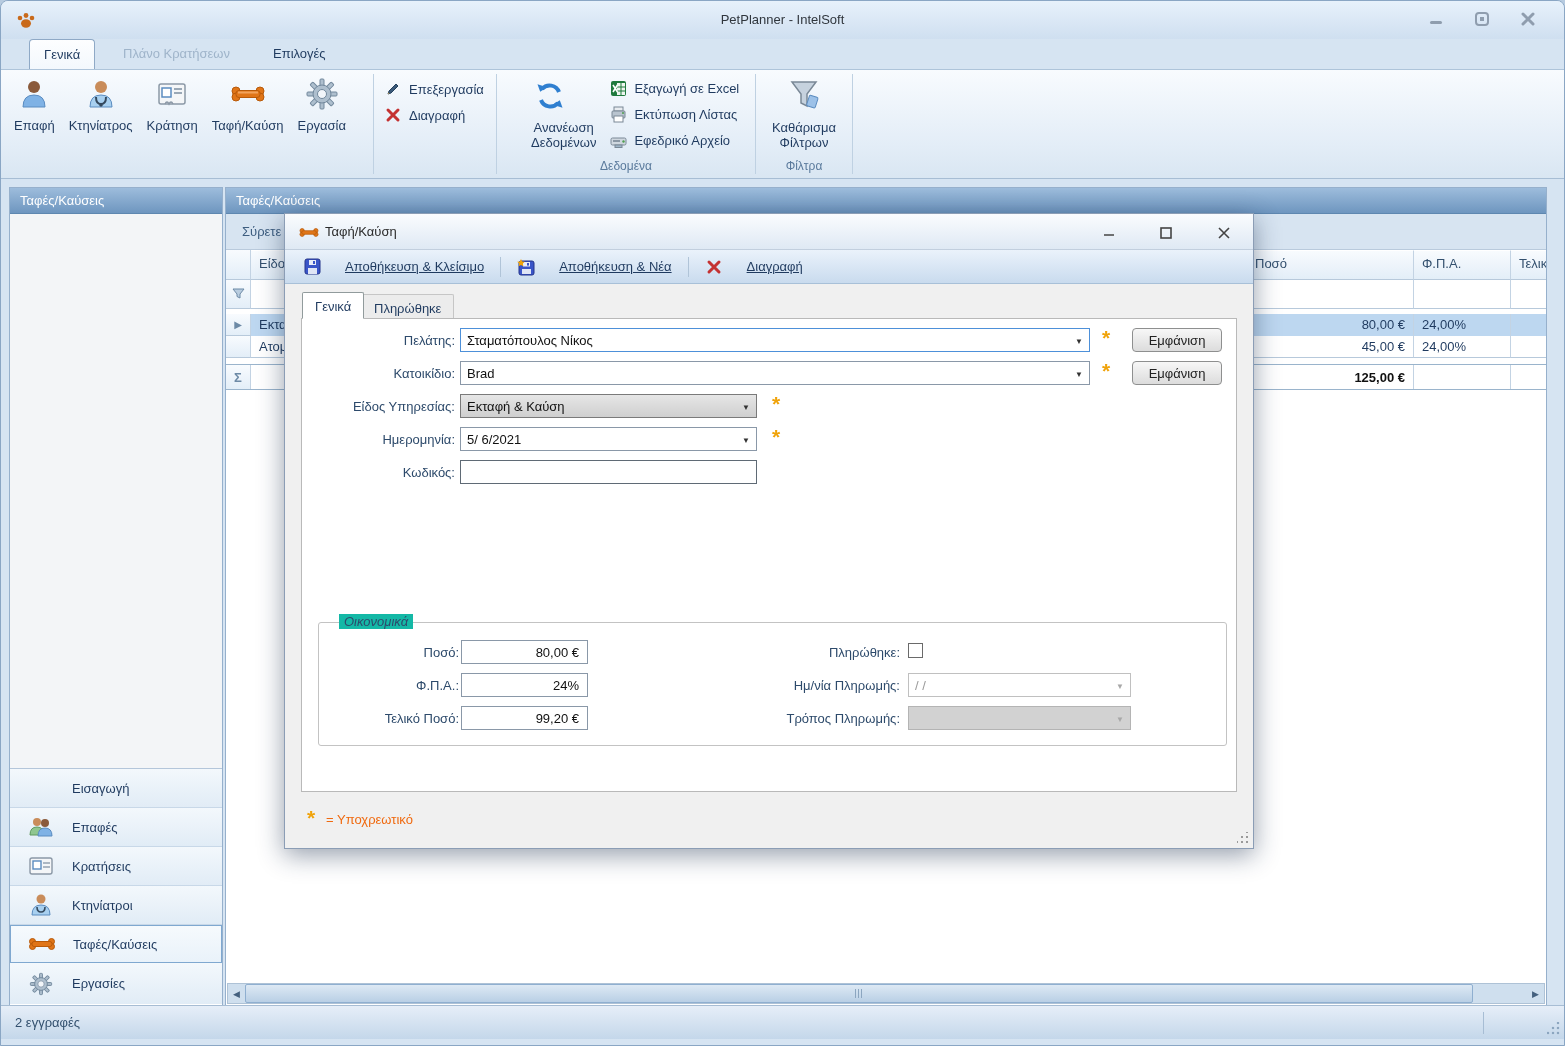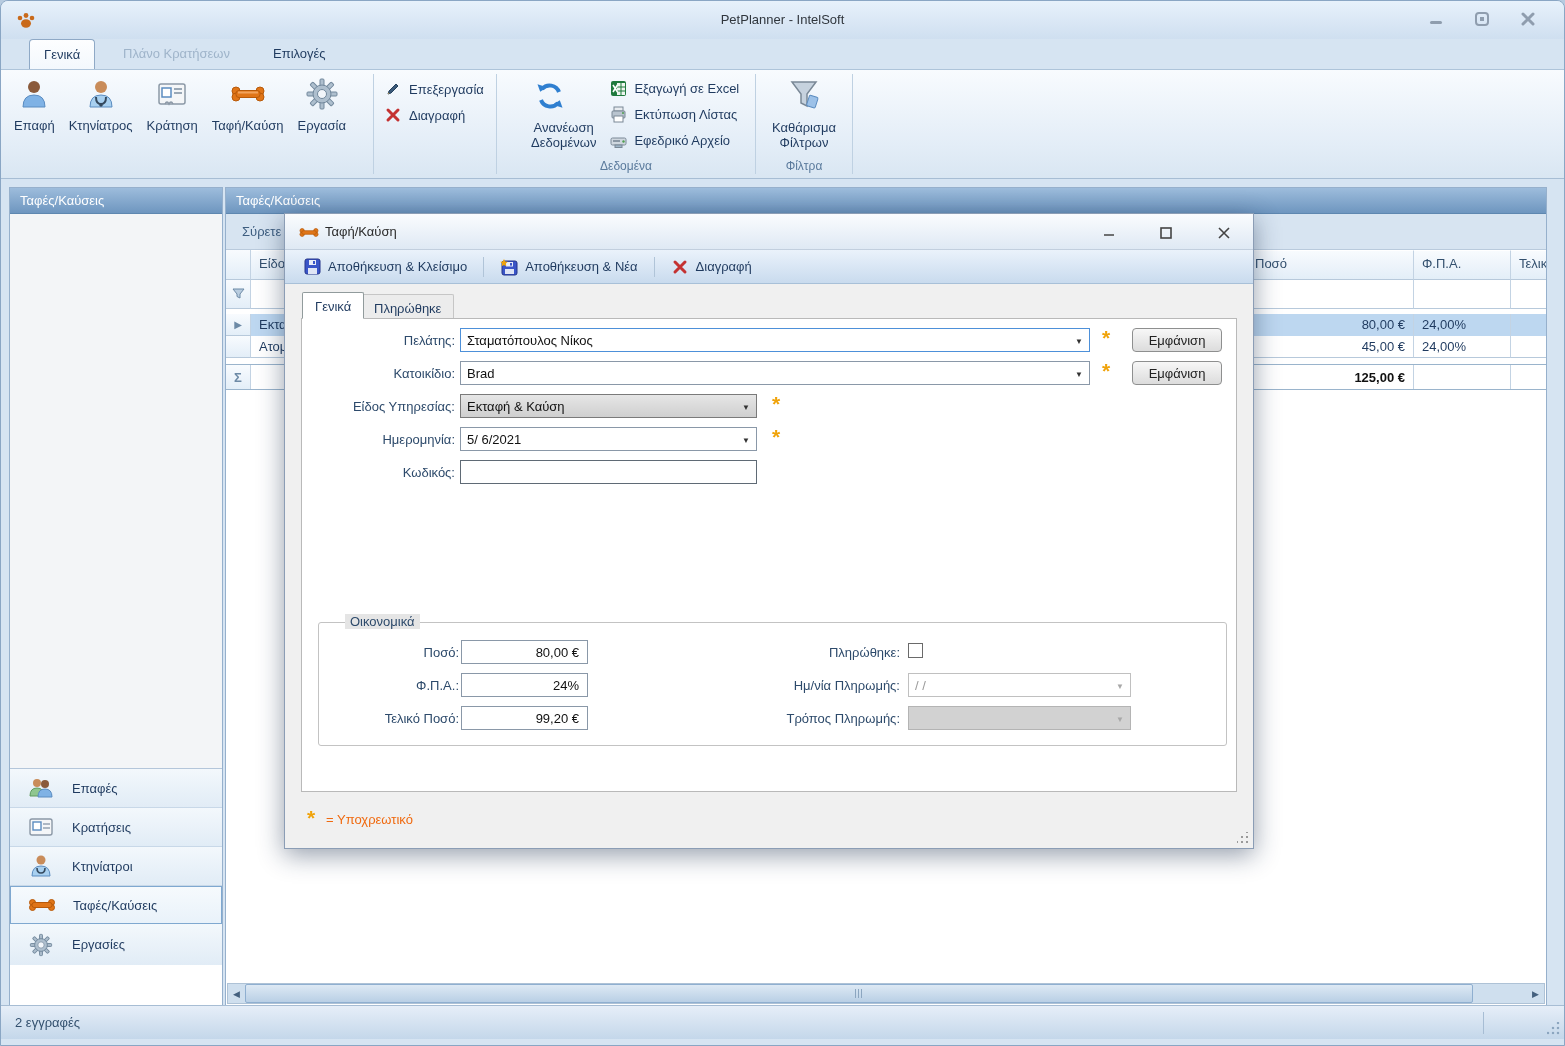--- a/index.html
+++ b/index.html
@@ -95,21 +95,21 @@
   .dialog { position:absolute; left:283px; top:212px; width:970px; height:636px;
     background:#f0f0f0; border:1px solid #8b9db5; box-shadow:0 6px 24px rgba(20,40,70,.45); z-index:20; }
   .dlg-titlebar { position:absolute; left:0; top:0; right:0; height:36px;
     background:linear-gradient(#fafcfe,#dfe9f4); border-bottom:1px solid #c2cfde; }
   .dlg-title { position:absolute; left:40px; top:10px; color:#2b2b2b; }
   .dlg-btn { position:absolute; top:8px; width:28px; height:22px; display:flex; align-items:center;
     justify-content:center; }
   .dlg-toolbar { position:absolute; left:0; top:36px; right:0; height:34px;
     background:linear-gradient(#eaf2fb,#c9dbee); border-bottom:1px solid #a8c0d8;
     display:flex; align-items:center; padding-left:10px; gap:6px; }
-  .tbbtn { display:flex; align-items:center; gap:7px; padding:4px 8px; color:#1f3a5f; white-space:nowrap; }
+  .tbbtn { display:flex; align-items:center; gap:24px; padding:4px 8px; color:#1f3a5f; white-space:nowrap;text-decoration:underline; }
   .tbsep { width:1px; height:20px; background:#b0c4d8; margin:0 2px; }
 
   .dtab { position:absolute; height:27px; padding:6px 12px 0 12px; color:#1f3a5f; }
   .dtab.active { background:#fff; border:1px solid #919b9c; border-bottom:1px solid #fff; z-index:5;
     border-radius:2px 2px 0 0; }
   .dtab.inactive { border:1px solid #c6c6c6; border-bottom:none; background:#ececec;
     border-radius:2px 2px 0 0; height:25px; top:2px; }
   .tabpage { position:absolute; left:16px; right:16px; top:104px; height:474px; background:#fff;
     border:1px solid #b9b9b9; }
 
@@ -122,21 +122,21 @@
   .combo.disabled { color:#9a9a9a; border:1px solid #c0c0c0; }
   .combo.disabled .arrow { color:#a8a8a8; }
   .combo.disabledgray { background:#d2d2d2; border:1px solid #b4b4b4; }
   .textbox { position:absolute; height:24px; background:#fff; border:1px solid #5f6a75; padding:4px 6px 0 6px; }
   .moneybox { position:absolute; height:24px; background:#fff; border:1px solid #8a98a8;
     padding:4px 8px 0 6px; text-align:right; color:#111; }
   .star { position:absolute; color:#f0a30a; font-size:21px; font-weight:bold; }
   .showbtn { position:absolute; width:90px; height:24px; background:linear-gradient(#f7f7f7,#dcdcdc);
     border:1px solid #8e8f8f; border-radius:4px; text-align:center; padding-top:4px; color:#222; }
   .fieldset { position:absolute; border:1px solid #c3c3c3; border-radius:3px; }
-  .fieldset .legend { position:absolute; top:-9px; left:26px; background:#e5e5e5; padding:0 5px; color:#2d4a6b; }
+  .fieldset .legend { position:absolute; top:-9px; left:20px; background:#14b8a6; padding:0 5px; color:#2d4a6b;font-style:italic; }
   .checkbox { position:absolute; width:15px; height:15px; background:#fff; border:1px solid #6a6a6a; }
   .dlg-footer-note { position:absolute; color:#f06a10; }
   .dlg-grip { position:absolute; right:4px; bottom:4px; width:12px; height:12px;
     background:
       radial-gradient(circle at 10px 10px,#9a9a9a 1.3px,transparent 1.5px),
       radial-gradient(circle at 10px 5px,#9a9a9a 1.3px,transparent 1.5px),
       radial-gradient(circle at 5px 10px,#9a9a9a 1.3px,transparent 1.5px),
       radial-gradient(circle at 10px 0px,#9a9a9a 1.3px,transparent 1.5px),
       radial-gradient(circle at 0px 10px,#9a9a9a 1.3px,transparent 1.5px),
       radial-gradient(circle at 5px 5px,#9a9a9a 1.3px,transparent 1.5px); }
@@ -362,20 +362,24 @@
     </div>
 
     <div class="rdivider"></div>
   </div>
 
   <div class="panel" style="left:8px;top:186px;width:214px;height:820px;">
     <div class="panelheader">Ταφές/Καύσεις</div>
     <div class="side-body"></div>
     <div class="navlist">
       <div class="navitem">
+        <span class="nicon"></span>
+        <span class="navlabel">Εισαγωγή</span>
+      </div>
+      <div class="navitem">
         <span class="nicon">
           <svg width="26" height="24" viewBox="0 0 26 24">
               <circle cx="9" cy="7" r="4" fill="#c98c5a"></circle>
               <path d="M2 20 Q2 12 9 12 Q16 12 16 20 Z" fill="#8fc68f" stroke="#5f9a5f"></path>
               <circle cx="17" cy="8" r="4" fill="#8a5a3b"></circle>
               <path d="M10 21 Q10 13 17 13 Q24 13 24 21 Z" fill="#7fb2e5" stroke="#5b8cc0"></path>
             </svg>
         </span>
         <span class="navlabel">Επαφές</span>
       </div>

